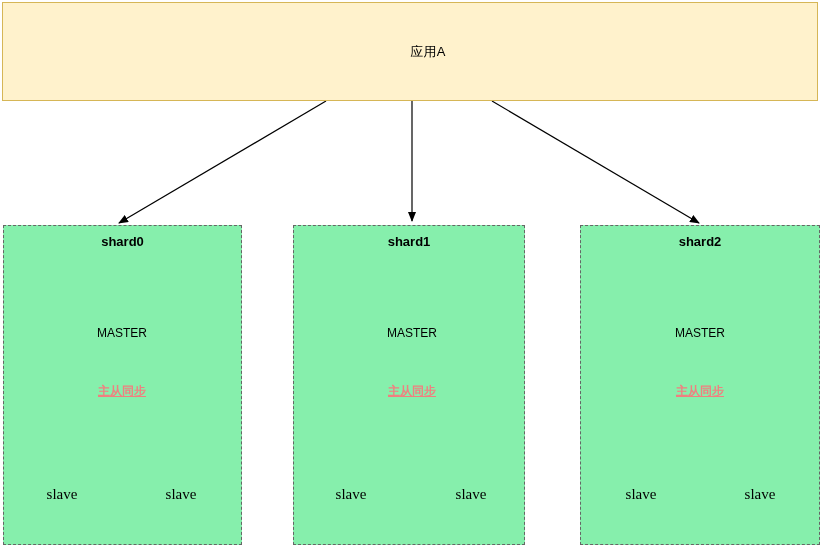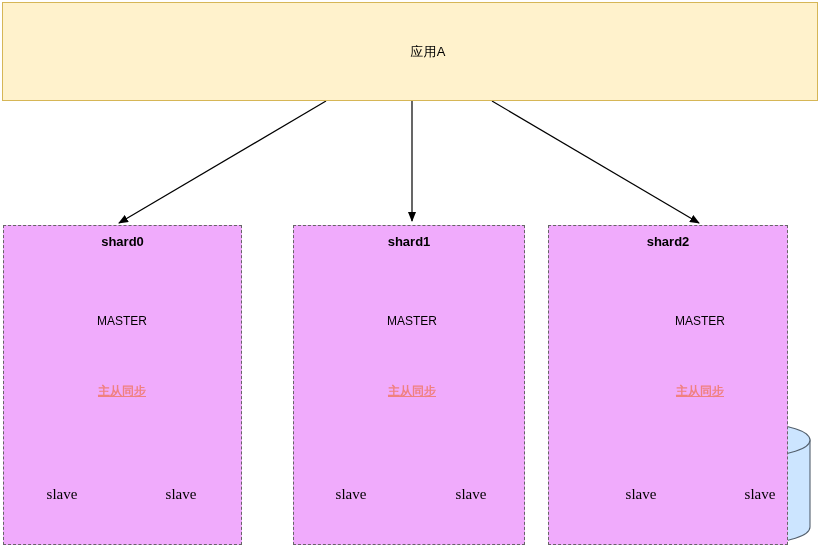--- a/index.html
+++ b/index.html
@@ -42,49 +42,49 @@
     font-size: 13px;
     color: #000000;
     font-weight: normal;
     letter-spacing: 0.2px;
   }
 
   
   .shard-box {
     position: absolute;
     box-sizing: border-box;
-    background: #f0abfc;
+    background: #86efac;
     border: 1px dashed #666666;
     top: 225px;
     height: 320px;
   }
   .shard-box.s0 { left: 3px;   width: 239px; }
   .shard-box.s1 { left: 293px; width: 232px; text-decoration: underline; }
-  .shard-box.s2 { left: 548px; width: 240px; }
+  .shard-box.s2 { left: 580px; width: 240px; }
 
   .shard-title {
     position: absolute;
     top: 8px;
     left: 0;
     right: 0;
     text-align: center;
     font-size: 13px;
     font-weight: bold;
     color: #000000;
   }
   .cyl-label {
     position: absolute;
     left: 0;
     right: 0;
     text-align: center;
     font-size: 12px;
     color: #000000;
     pointer-events: none;
   }
-  .cyl-label.master { font-size: 12px; }
+  .cyl-label.master { font-size: 12px; margin-top: 12px; }
   .cyl-label.slave  { font-size: 15px; font-family: Liberation Serif, serif; }
 
   
   .sync-label {
     position: absolute;
     font-size: 12px;
     font-weight: bold;
     color: #f08080;
     white-space: nowrap;
     text-align: center;

